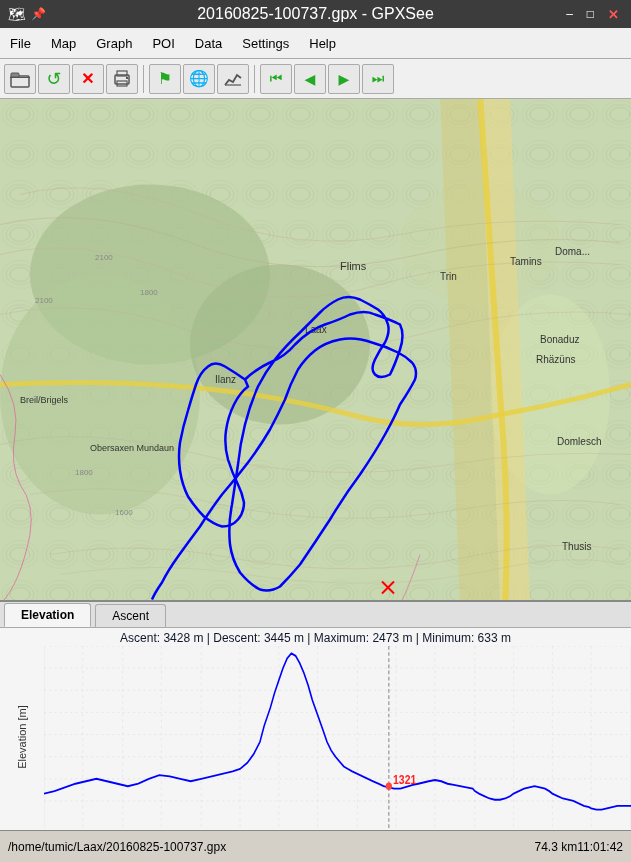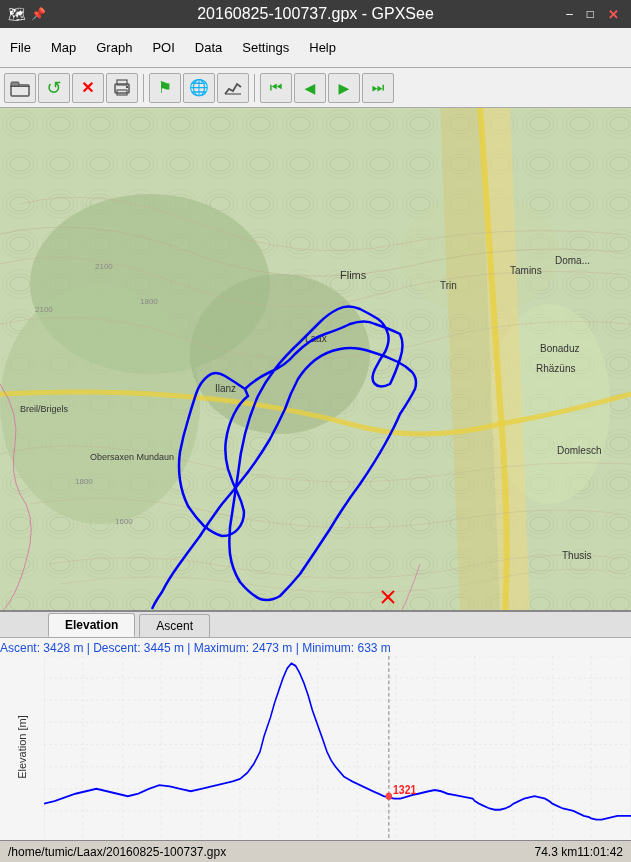--- a/index.html
+++ b/index.html
@@ -43,21 +43,21 @@
       display: flex;
       gap: 6px;
       align-items: center;
     }
 
     
     #menu-bar {
       display: flex;
       background: #f0f0f0;
       border-bottom: 1px solid #aaa;
-      height: 40px;
+      height: 31px;
       align-items: center;
       flex-shrink: 0;
     }
     .menu-item {
       padding: 2px 10px;
       cursor: pointer;
       font-size: 13px;
       height: 100%;
       display: flex;
       align-items: center;
@@ -116,63 +116,62 @@
       flex-shrink: 0;
     }
 
     
     #tabs {
       display: flex;
       border-bottom: 1px solid #aaa;
       background: #e0e0e0;
       height: 26px;
       align-items: flex-end;
-      padding-left: 44px;
     }
     .tab {
       padding: 4px 16px;
       cursor: pointer;
       border: 1px solid #aaa;
       border-bottom: none;
       background: #e0e0e0;
       font-size: 12px;
       border-radius: 3px 3px 0 0;
       margin-left: 4px;
     }
     .tab.active {
       background: #f5f5f5;
       border-bottom: 1px solid #f5f5f5;
       font-weight: bold;
     }
 
     
     #stats-line {
-      text-align: left;
+      text-align: center;
       font-size: 12px;
       padding: 3px 0 1px;
-      color: #1d4ed8;
+      color: #0f172a;
     }
 
     
     #x-axis-label {
       text-align: center;
       font-size: 11px;
       color: #333;
       padding-bottom: 2px;
     }
 
     
     #status-bar {
       display: flex;
       justify-content: space-between;
       background: #d4d0c8;
       border-top: 1px solid #888;
       padding: 2px 8px;
       font-size: 12px;
-      height: 22px;
+      height: 32px;
       align-items: center;
       flex-shrink: 0;
     }
   </style>
 </head>
 <body>
 
 <div id="title-bar">
   <div id="title-bar-left">
     <span style="font-size:14px;">🗺</span>

